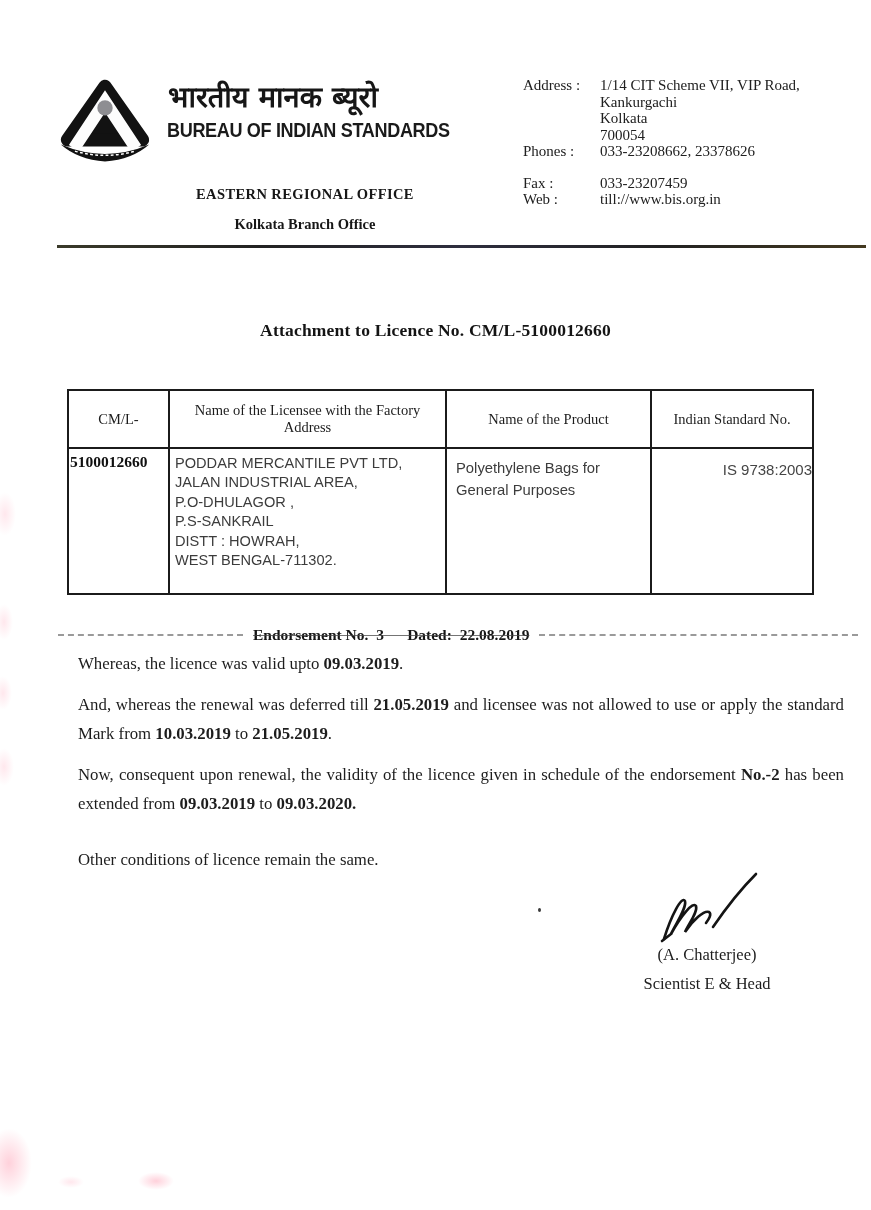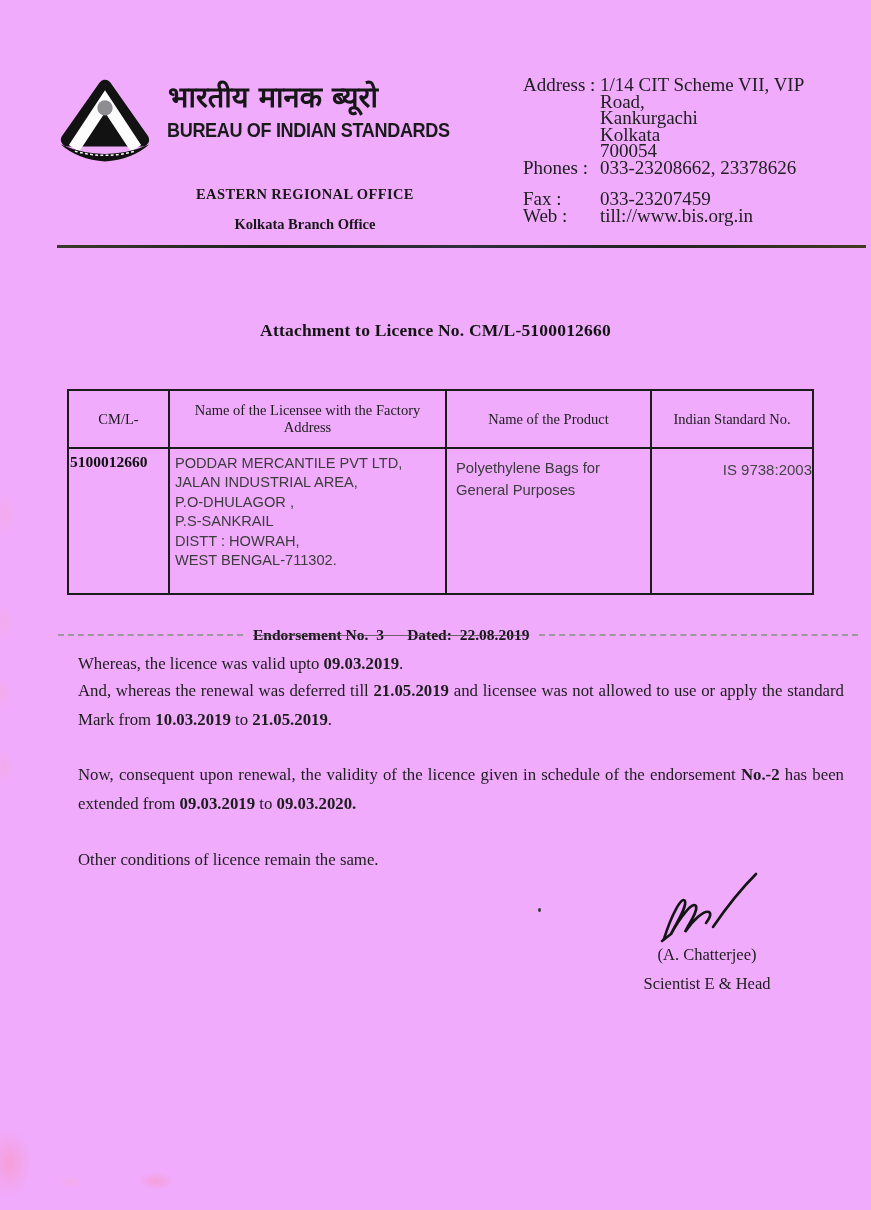--- a/index.html
+++ b/index.html
@@ -1,39 +1,39 @@
 <!DOCTYPE html>
 <html><head>
 <meta charset="utf-8">
 <style>
   * { margin:0; padding:0; box-sizing:border-box; }
   html,body { background:#e8e8e8; }
   .page {
     position:relative; width:871px; height:1210px; margin:0 auto;
-    background:#f0abfc; overflow:hidden;
+    background:#ffffff; overflow:hidden;
     font-family:"Liberation Serif", serif; color:#1e1e1e;
   }
   
   .logo { position:absolute; left:58px; top:72px; width:94px; height:100px; }
   .org-hindi {
     position:absolute; left:168px; top:76px; width:290px;
     font-family:"DejaVu Sans", sans-serif; font-weight:bold; font-size:29px;
     color:#161616; white-space:nowrap;
   }
   .org-english {
     position:absolute; left:167px; top:118px;
     font-family:"Liberation Sans", sans-serif; font-weight:bold; font-size:21px;
     color:#1a1a1a; white-space:nowrap; letter-spacing:-0.4px;
     transform:scaleX(0.86); transform-origin:left center;
   }
   .office-block { position:absolute; left:145px; top:186px; width:320px; text-align:center; }
   .office-line1 { font-weight:bold; font-size:14.5px; letter-spacing:0.4px; color:#171717; }
   .office-line2 { font-weight:bold; font-size:14.5px; margin-top:13px; color:#171717; }
   .contact { position:absolute; left:523px; top:77px; width:330px;
-             font-size:19px; line-height:16.5px; color:#202020; }
+             font-size:15px; line-height:16.5px; color:#202020; }
   .c-row { display:flex; }
   .c-label { width:77px; flex:0 0 77px; }
   .c-value { white-space:pre-line; }
   .c-gap { height:15px; }
   .header-rule { position:absolute; left:57px; top:245px; width:809px; height:3px;
                  background:linear-gradient(90deg,#3a3a2a,#222,#2e2e3e,#222,#443a20); }
   
   .doc-title { position:absolute; left:0; top:320px; width:100%; text-align:center;
                font-weight:bold; font-size:17.5px; color:#141414; letter-spacing:0.2px; }
   
@@ -56,21 +56,21 @@
   .dash-seg { border-top:2px dashed #9a9a9a; height:0; }
   .dash-left { flex:0 0 185px; }
   .dash-right { flex:1; }
   .endorse-text { padding:0 10px; font-weight:bold; font-size:15.5px; color:#161616;
                   white-space:pre; text-decoration:line-through;
                   text-decoration-thickness:1px; text-decoration-color:rgba(70,70,70,0.75); }
   
   .para { position:absolute; left:78px; width:766px; font-size:16.8px;
           line-height:29px; color:#1d1d1d; text-align:justify; }
   .para .b { font-weight:bold; }
-  .p1 { top:649px; } .p2 { top:676px; } .p3 { top:760px; } .p4 { top:845px; text-align:left; }
+  .p1 { top:649px; } .p2 { top:690px; } .p3 { top:760px; } .p4 { top:845px; text-align:left; }
   
   .sig-svg { position:absolute; left:652px; top:870px; width:110px; height:75px; }
   .sig-block { position:absolute; left:598px; top:941px; width:218px; text-align:center;
                font-size:16.5px; line-height:28.5px; color:#1d1d1d; }
   .ink-dot { position:absolute; left:538px; top:908px; width:3px; height:4px;
              background:#3a3a3a; border-radius:50%; }
   
   .blob { position:absolute; pointer-events:none; }
   .pink { background:radial-gradient(ellipse at center, rgba(255,140,165,0.4), rgba(255,140,165,0) 70%); }
   .pink-soft { background:radial-gradient(ellipse at center, rgba(255,170,190,0.28), rgba(255,170,190,0) 70%); }

